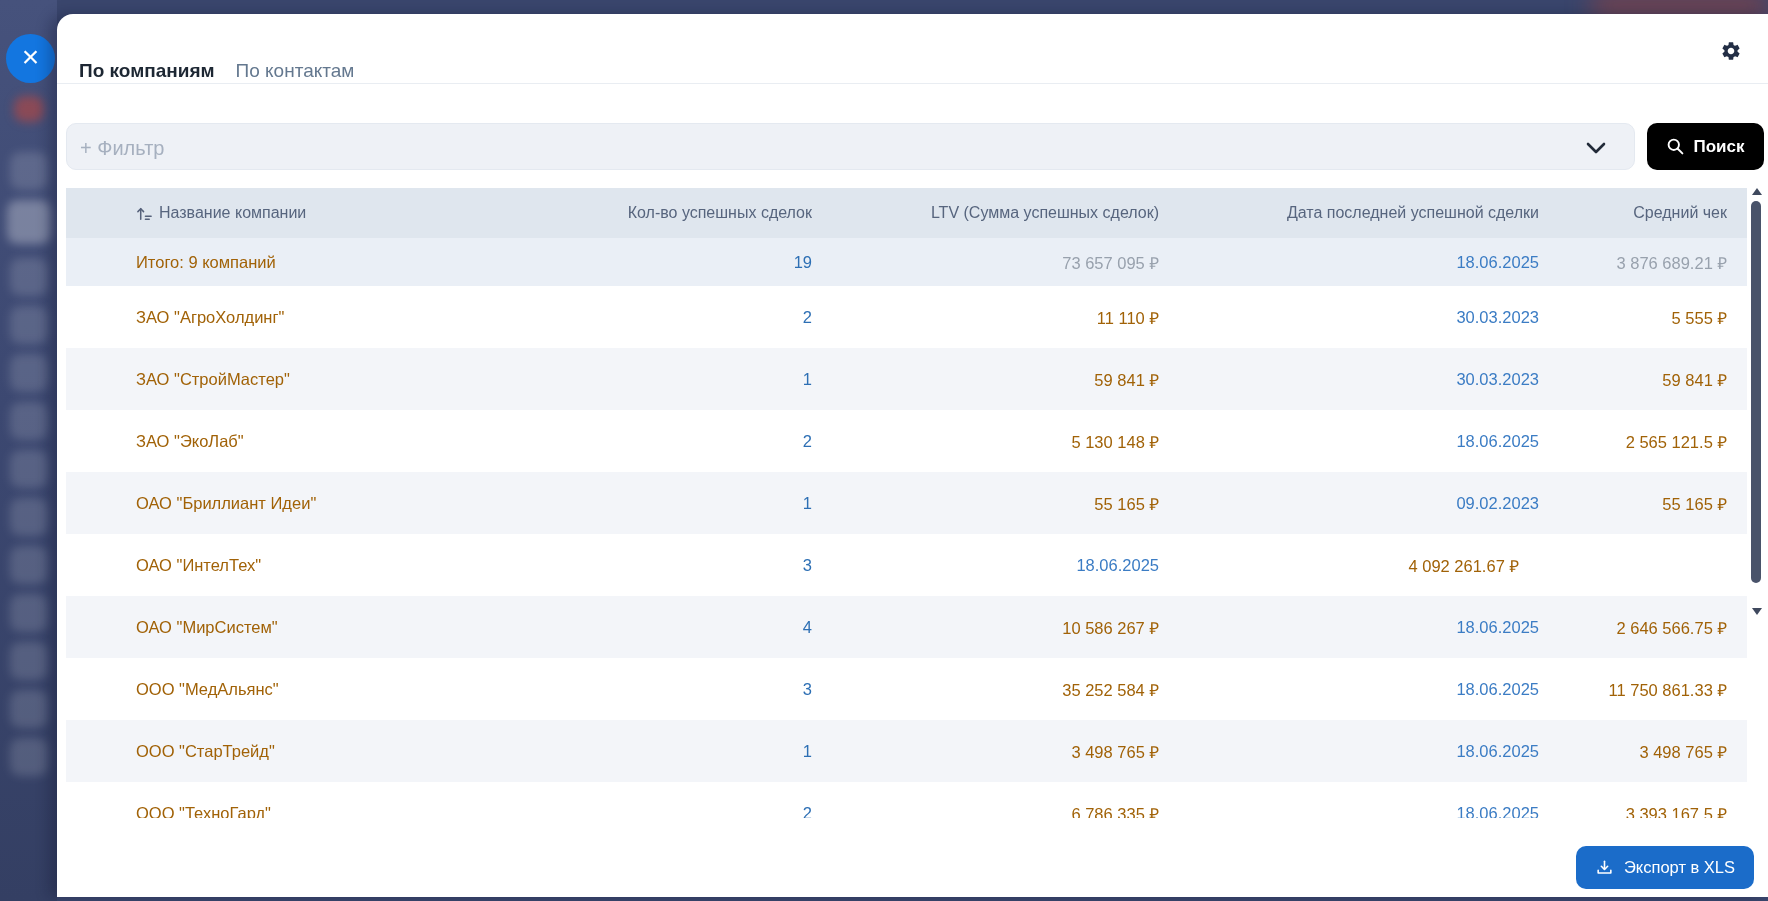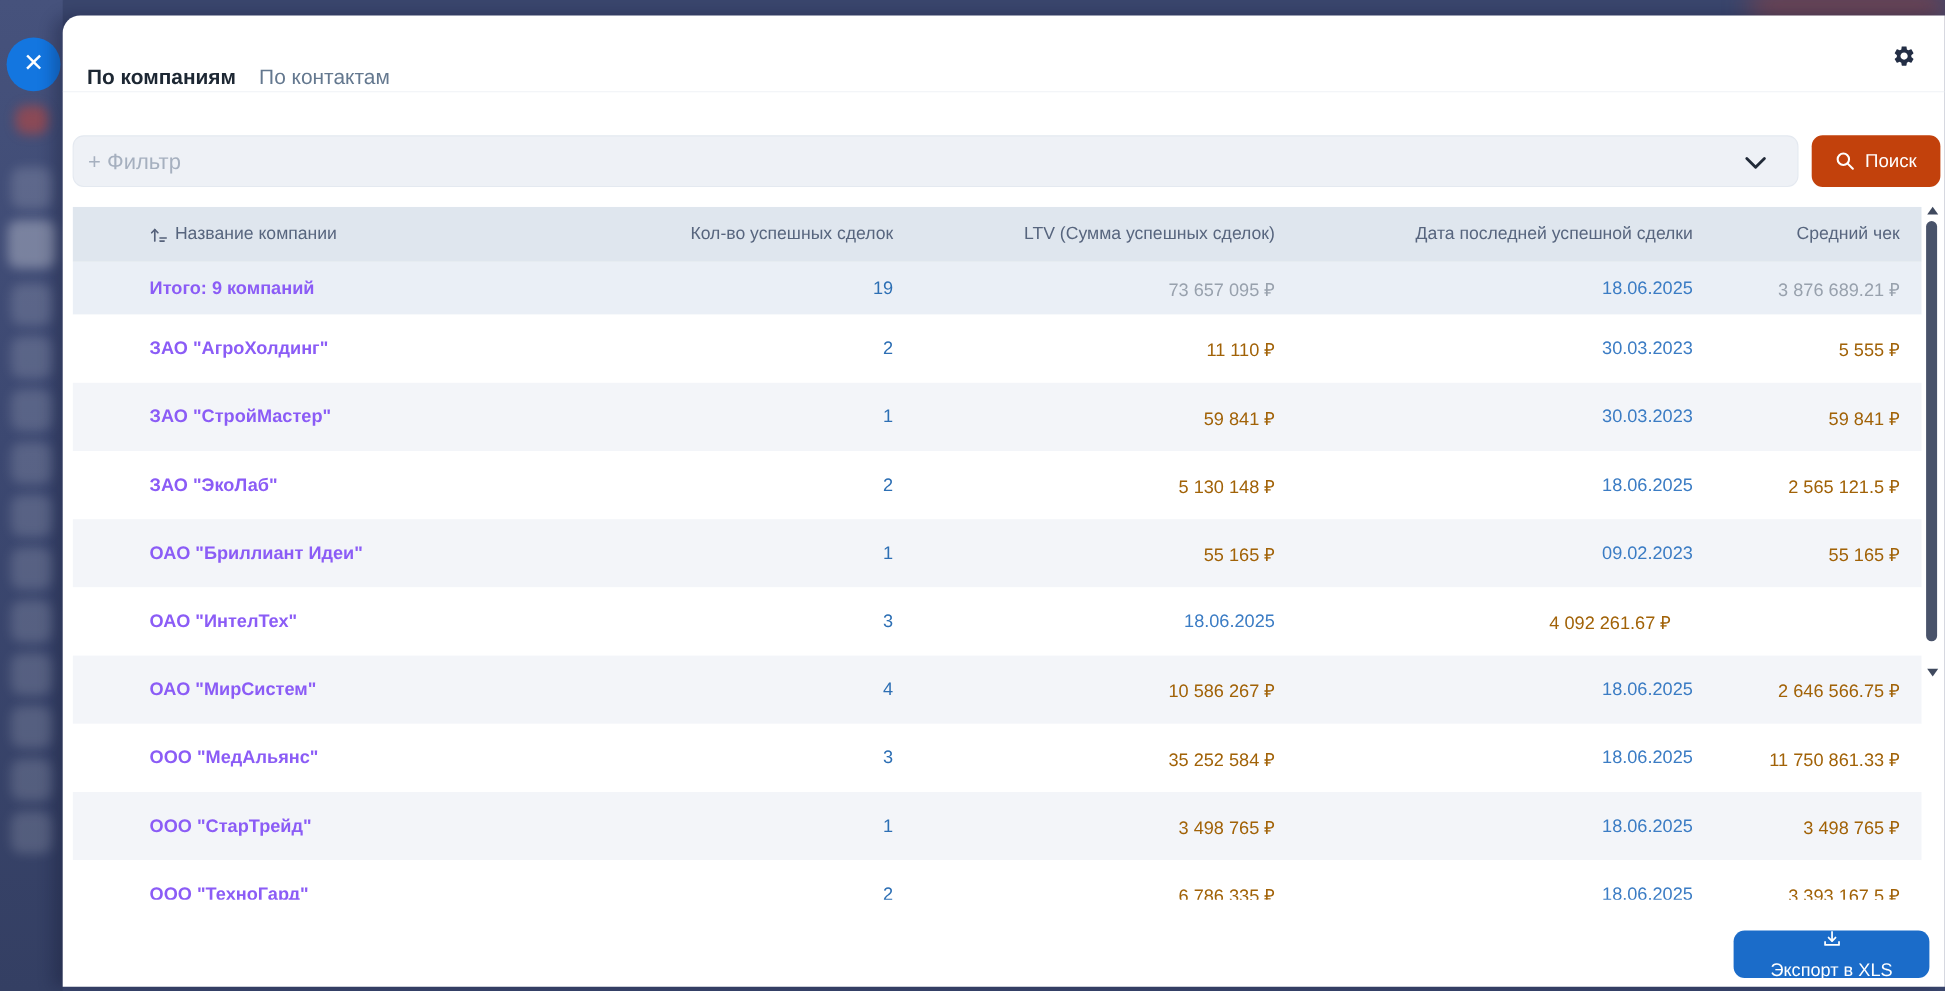--- a/index.html
+++ b/index.html
@@ -25,51 +25,51 @@
   .tab{font-size:19px;margin-right:21px;cursor:pointer;white-space:nowrap;margin-top:44px;}
   .tab.active{color:#1d2733;font-weight:700;}
   .tab.inactive{color:#64788f;font-weight:400;}
   .gear{position:absolute;right:26px;top:26px;width:22px;height:22px;cursor:pointer;}
   
   .toolbar{position:absolute;left:9px;top:109px;width:1698px;height:47px;}
   .filter-box{position:absolute;left:0;top:0;width:1567px;height:45px;background:#eef1f6;
     border:1px solid #e4e9f0;border-radius:10px;cursor:text;}
   .filter-ph{position:absolute;left:13px;top:13px;font-size:20px;color:#a6b0bf;}
   .filter-chevron{position:absolute;right:28px;top:18px;width:20px;height:12px;cursor:pointer;}
-  .search-btn{position:absolute;left:1581px;top:0;width:117px;height:47px;background:#c2410c;
+  .search-btn{position:absolute;left:1581px;top:0;width:117px;height:47px;background:#000000;
     border-radius:10px;color:#fff;display:flex;align-items:center;justify-content:center;
-    gap:8px;font-size:17px;font-weight:400;cursor:pointer;}
+    gap:8px;font-size:17px;font-weight:700;cursor:pointer;}
   
   .grid-wrap{position:absolute;left:9px;top:174px;width:1681px;height:630px;overflow:hidden;}
   .thead,.tr{display:grid;grid-template-columns:1fr 220px 347px 380px 208px;align-items:center;padding-left:47px;}
   .thead{height:50px;background:#dfe6ee;color:#57657e;font-size:16px;}
   .th{white-space:nowrap;}
   .th.first{padding-left:23px;display:flex;align-items:center;gap:6px;}
   .th.num,.td.num{text-align:right;}
   .th:last-child,.td:last-child{padding-right:20px;}
   .tr{height:62px;font-size:16.5px;background:#fff;}
   .tr.alt{background:#f3f5f9;}
   .tr.total{height:48px;background:#eaeff6;}
-  .td.name{padding-left:23px;color:#8b5cf6;cursor:pointer;white-space:nowrap;font-weight:bold;}
+  .td.name{padding-left:23px;color:#a16207;cursor:pointer;white-space:nowrap;}
   .td.link{color:#2d6fb4;cursor:pointer;}
   .td.date{color:#3b7cc4;}
   .td.dark{color:#a16207;}
   .tr.total .td.gray{color:#98a1ad;}
   
   .vscroll{position:absolute;left:1693px;top:174px;width:14px;height:440px;}
   .sarrow{position:absolute;left:2px;width:0;height:0;border-left:5px solid transparent;
     border-right:5px solid transparent;cursor:pointer;}
   .sarrow.up{top:0;border-bottom:7px solid #3f495e;}
   .sarrow.down{top:420px;border-top:7px solid #3f495e;}
   .sthumb{position:absolute;left:1px;top:13px;width:10px;height:382px;background:#49536a;
     border-radius:5px;cursor:pointer;}
   
   .export-btn{position:absolute;left:1519px;top:832px;width:178px;height:43px;background:#1b6cc9;
     border-radius:10px;color:#fff;display:flex;align-items:center;justify-content:center;
-    gap:10px;font-size:16.5px;font-weight:400;cursor:pointer;flex-direction:column;}
+    gap:10px;font-size:16.5px;font-weight:400;cursor:pointer;}
   svg{display:block;}
 </style>
 </head>
 <body>
 
 <div class="bg-blob" style="left:1590px;top:-8px;width:180px;height:28px;background:rgba(170,64,52,.5);"></div>
 
 <div class="sidebar">
   <div class="app-blob red" style="top:96px;"></div>
   <div class="app-blob" style="top:152px;"></div>

